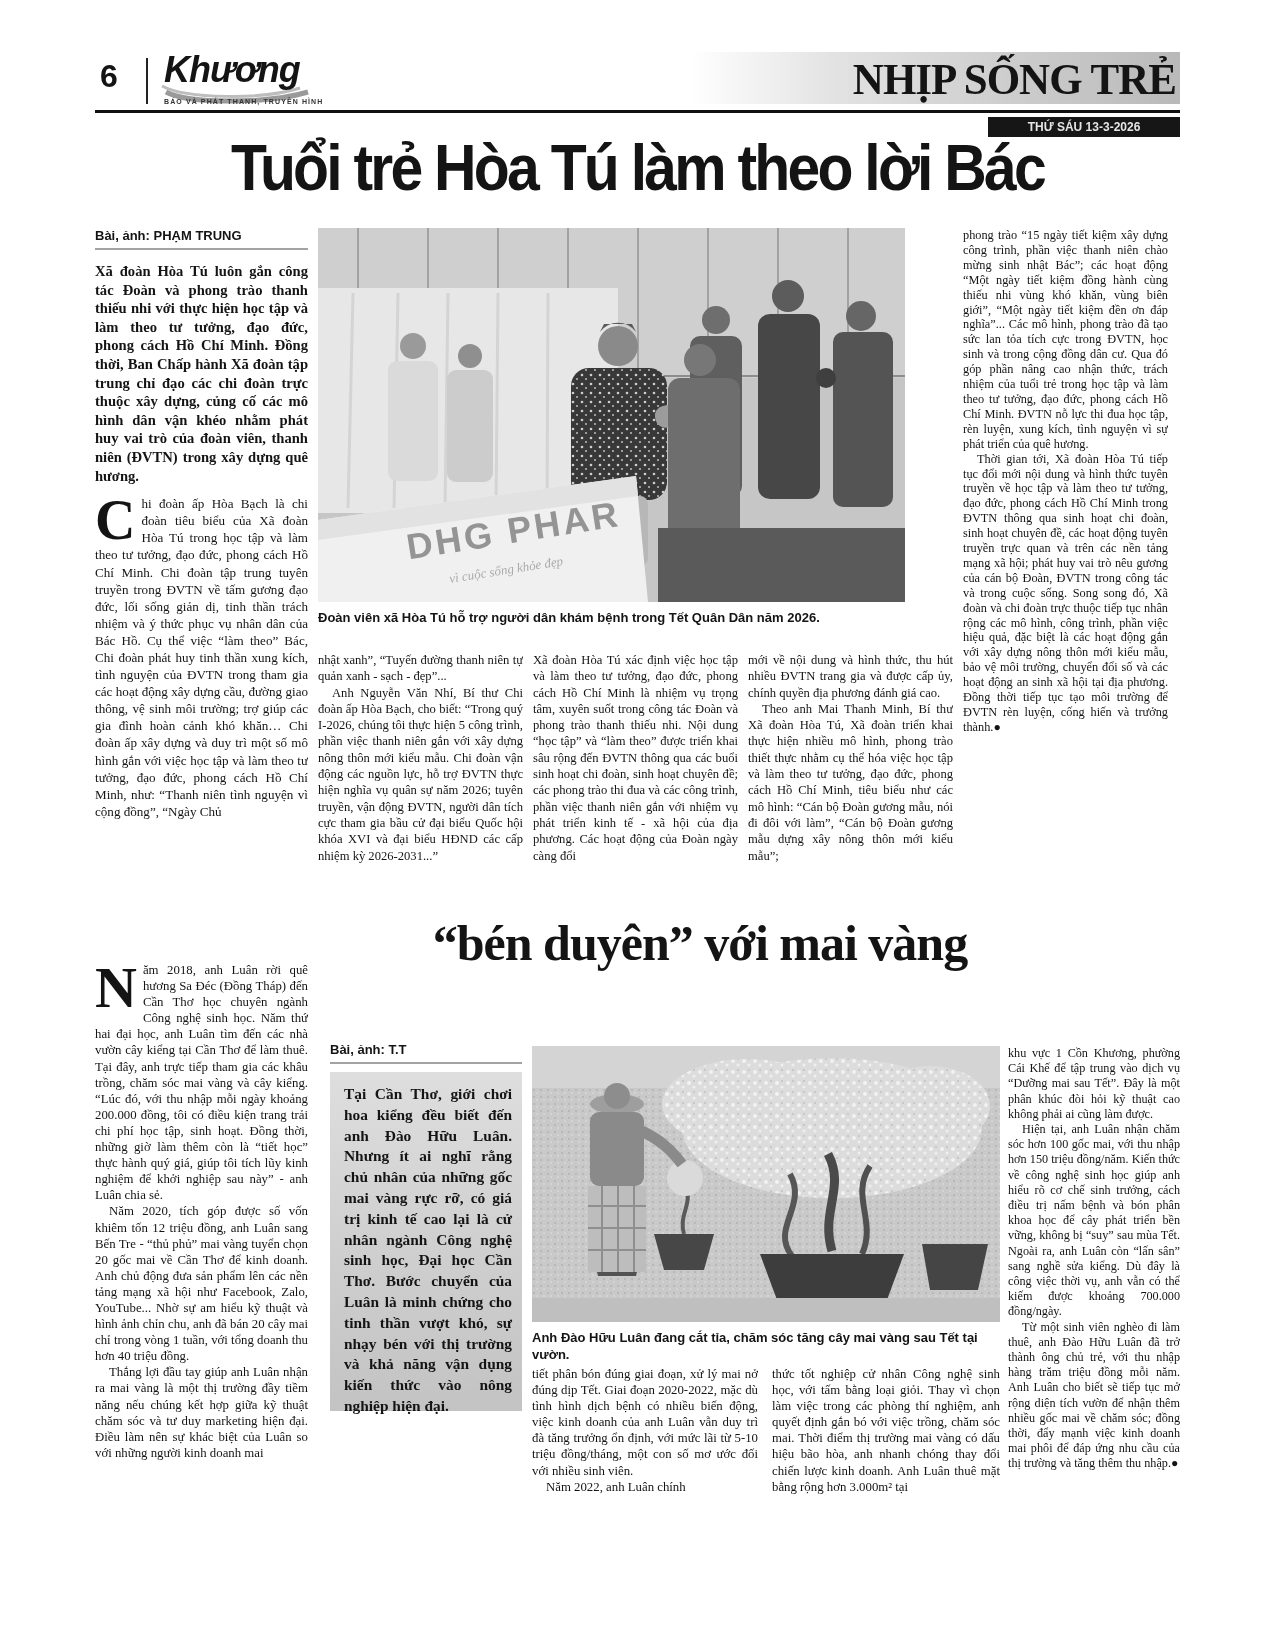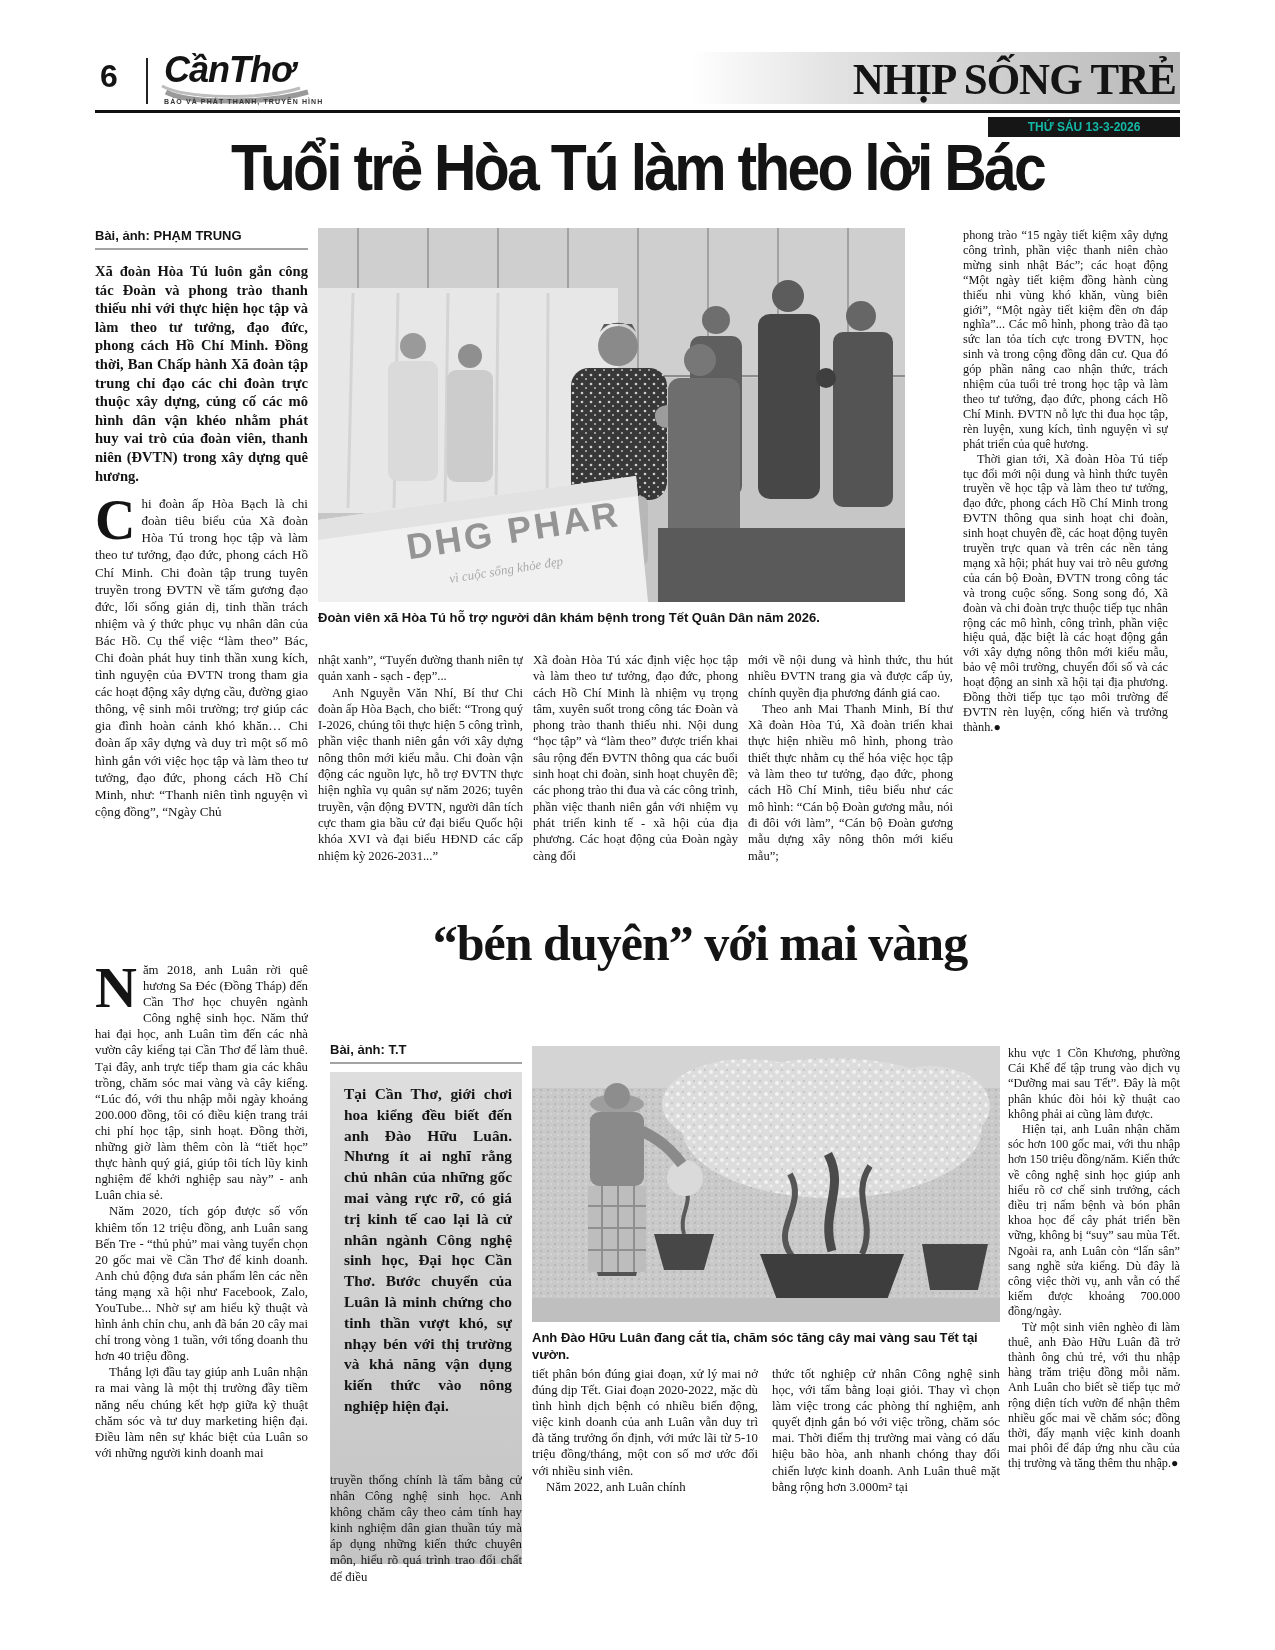--- a/index.html
+++ b/index.html
@@ -12,21 +12,21 @@
   .vdiv{width:2px;background:#222;}
   .logo-title{font-family:"Liberation Sans",sans-serif;font-weight:bold;font-style:italic;
               font-size:36px;letter-spacing:-1px;line-height:36px;}
   .logo-tag{font-family:"Liberation Sans",sans-serif;font-weight:bold;font-size:7px;
             letter-spacing:1.1px;color:#333;margin-top:2px;}
   .section-band{background:linear-gradient(90deg,#ffffff 0%,#e2e2e2 30%,#b9b9b9 100%);
                 display:flex;align-items:center;justify-content:flex-end;}
   .section-title{font-family:"Liberation Serif",serif;font-weight:bold;font-size:43px;
                  letter-spacing:-1px;padding-right:4px;transform:scaleY(1.05);}
   .rule{background:#111;}
-  .datebox{background:#161616;color:#14b8a6;font-family:"Liberation Sans",sans-serif;
+  .datebox{background:#161616;color:#e5e5e5;font-family:"Liberation Sans",sans-serif;
            font-weight:bold;font-size:12px;display:flex;align-items:center;justify-content:center;}
 
   
   .headline1{font-family:"Liberation Sans",sans-serif;font-weight:bold;font-size:64px;
              letter-spacing:-3px;text-align:center;transform:scaleX(.92);transform-origin:center;
              white-space:nowrap;line-height:80px;}
   .headline2{font-family:"Liberation Serif",serif;font-weight:bold;text-align:center;
              font-size:50px;line-height:54px;letter-spacing:-1px;}
 
   
@@ -60,21 +60,21 @@
 <div class="page">
 
   <div class="abs pagenum" style="left:100px;top:58px;">6</div>
   <div class="abs vdiv" style="left:146px;top:58px;height:46px;"></div>
 
   <div class="abs" style="left:158px;top:52px;width:220px;">
     <svg width="170" height="58" viewBox="0 0 170 58">
       <path d="M8,40 C30,52 110,52 150,40" stroke="#9a9a9a" stroke-width="5" fill="none"></path>
       <path d="M4,34 C28,47 105,48 142,36" stroke="#bdbdbd" stroke-width="3" fill="none"></path>
     </svg>
-    <div class="logo-title" style="position:absolute;left:6px;top:0;">CầnThơ</div>
+    <div class="logo-title" style="position:absolute;left:6px;top:0;">Khương</div>
     <div class="logo-tag" style="position:absolute;left:6px;top:44px;width:220px;">BÁO VÀ PHÁT THANH, TRUYỀN HÌNH</div>
   </div>
 
   <div class="abs section-band" style="left:690px;top:52px;width:490px;height:52px;">
     <div class="section-title">NHỊP SỐNG TRẺ</div>
   </div>
 
   <div class="abs rule" style="left:95px;top:110px;width:1085px;height:3px;"></div>
   <div class="abs datebox" style="left:988px;top:117px;width:192px;height:20px;">THỨ SÁU 13-3-2026</div>
 
@@ -171,25 +171,22 @@
     <div>“bén duyên” với mai vàng</div>
   </div>
 
   <div class="abs col b-d clip" style="left:95px;top:962px;width:213px;height:652px;">
     <p><span class="dropcap n">N</span><span>ăm 2018, anh Luân rời quê hương Sa Đéc (Đồng Tháp) đến Cần Thơ học chuyên ngành Công nghệ sinh học. Năm thứ hai đại học, anh Luân tìm đến các nhà vườn cây kiểng tại Cần Thơ để làm thuê. Tại đây, anh trực tiếp tham gia các khâu trồng, chăm sóc mai vàng và cây kiểng. “Lúc đó, với thu nhập mỗi ngày khoảng 200.000 đồng, tôi có điều kiện trang trải chi phí học tập, sinh hoạt. Đồng thời, những giờ làm thêm còn là “tiết học” thực hành quý giá, giúp tôi tích lũy kinh nghiệm để khởi nghiệp sau này” - anh Luân chia sẻ.</span></p>
     <p>Năm 2020, tích góp được số vốn khiêm tốn 12 triệu đồng, anh Luân sang Bến Tre - “thủ phủ” mai vàng tuyển chọn 20 gốc mai về Cần Thơ để kinh doanh. Anh chủ động đưa sản phẩm lên các nền tảng mạng xã hội như Facebook, Zalo, YouTube... Nhờ sự am hiểu kỹ thuật và hình ảnh chỉn chu, anh đã bán 20 cây mai chỉ trong vòng 1 tuần, với tổng doanh thu hơn 40 triệu đồng.</p>
     <p>Thắng lợi đầu tay giúp anh Luân nhận ra mai vàng là một thị trường đầy tiềm năng nếu chúng kết hợp giữa kỹ thuật chăm sóc và tư duy marketing hiện đại. Điều làm nên sự khác biệt của Luân so với những người kinh doanh mai</p>
   </div>
 
   <div class="abs byline" style="left:330px;top:1042px;width:192px;">Bài, ảnh: T.T</div>
-  <div class="abs intro-panel" style="left:330px;top:1072px;width:192px;height:492px;padding-left:14px;">
+  <div class="abs intro-panel" style="left:330px;top:1072px;width:192px;height:339px;padding-left:14px;">
     <p>Tại Cần Thơ, giới chơi hoa kiểng đều biết đến anh Đào Hữu Luân. Nhưng ít ai nghĩ rằng chủ nhân của những gốc mai vàng rực rỡ, có giá trị kinh tế cao lại là cử nhân ngành Công nghệ sinh học, Đại học Cần Thơ. Bước chuyển của Luân là minh chứng cho tinh thần vượt khó, sự nhạy bén với thị trường và khả năng vận dụng kiến thức vào nông nghiệp hiện đại.</p>
-  </div>
-  <div class="abs col b-d clip" style="left:330px;top:1472px;width:192px;height:142px;">
-    <p>truyền thống chính là tấm bằng cử nhân Công nghệ sinh học. Anh không chăm cây theo cảm tính hay kinh nghiệm dân gian thuần túy mà áp dụng những kiến thức chuyên môn, hiểu rõ quá trình trao đổi chất để điều</p>
   </div>
 
   <div class="abs photo" style="left:532px;top:1046px;width:468px;height:276px;">
     <svg width="468" height="276" viewBox="0 0 468 276">
       <defs>
         <pattern id="gravel" width="7" height="7" patternUnits="userSpaceOnUse">
           <rect width="7" height="7" fill="#c9c9c9"></rect>
           <circle cx="2" cy="2" r="1" fill="#b3b3b3"></circle>
           <circle cx="5" cy="5" r="0.8" fill="#e3e3e3"></circle>
         </pattern>

